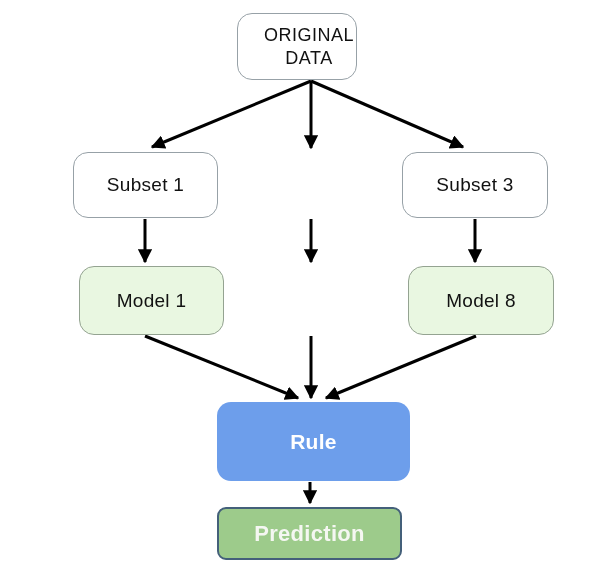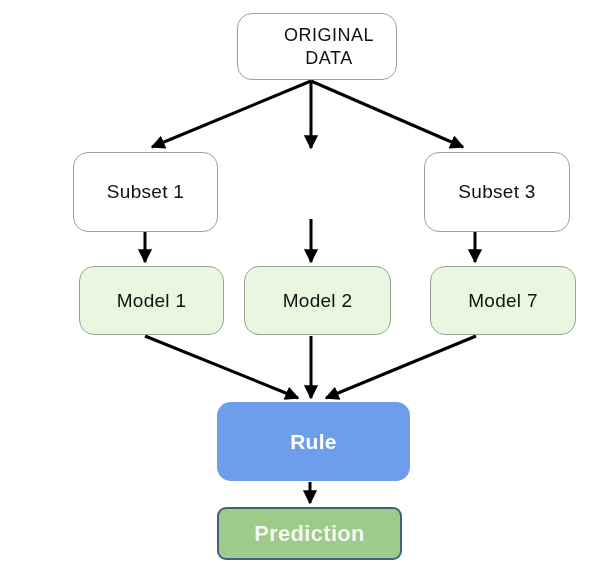--- a/index.html
+++ b/index.html
@@ -31,32 +31,32 @@
     justify-content: center;
     text-align: center;
     background: #ffffff;
     border: 1.5px solid #97a1a7;
     border-radius: 15px;
     color: #111111;
     font-size: 19px;
     letter-spacing: 0.3px;
   }
   .node.original {
-    left: 237px; top: 13px; width: 160px; height: 67px;
+    left: 237px; top: 13px; width: 120px; height: 67px;
     font-size: 18px;
     letter-spacing: 0.5px;
     line-height: 1.25;
     padding-left: 24px;
   }
   .node.original .label { max-width: 100px; }
-  .row-subset { top: 152px; height: 80px; text-align: right; }
+  .row-subset { top: 152px; height: 66px; text-align: right; }
   .row-model  { top: 266px; height: 69px; }
   .col-1 { left: 73px;  width: 145px; }
   .col-2 { left: 238px; width: 147px; }
-  .col-3 { left: 424px; width: 146px; }
+  .col-3 { left: 402px; width: 146px; }
   .node.model {
     background: #e9f7e1;
     border-color: #94a391;
     margin-left: 6px;
   }
   .node.rule {
     left: 217px; top: 402px; width: 193px; height: 79px;
     background: #6d9eeb;
     border: none;
     border-radius: 14px;
@@ -106,25 +106,22 @@
   <div class="node row-subset col-1">
     <span class="label">Subset 1</span>
   </div>
   <div class="node row-subset col-3">
     <span class="label">Subset 3</span>
   </div>
 
   <div class="node model row-model col-1">
     <span class="label">Model 1</span>
   </div>
-  <div class="node model row-model col-2">
-    <span class="label">Model 2</span>
-  </div>
   <div class="node model row-model col-3">
-    <span class="label">Model 7</span>
+    <span class="label">Model 8</span>
   </div>
 
   <div class="node prediction">
     <span class="label">Prediction</span>
   </div>
 
   <div class="node rule">
     <span class="label">Rule</span>
   </div>
 

